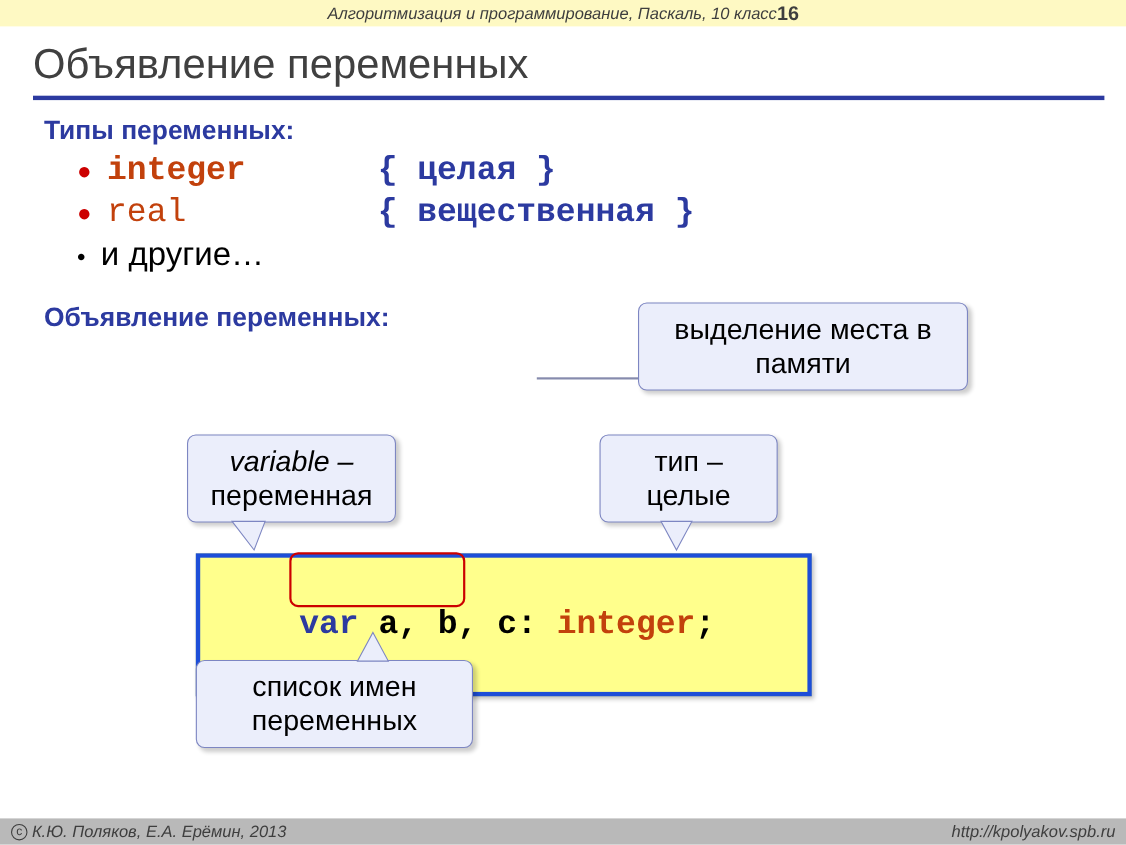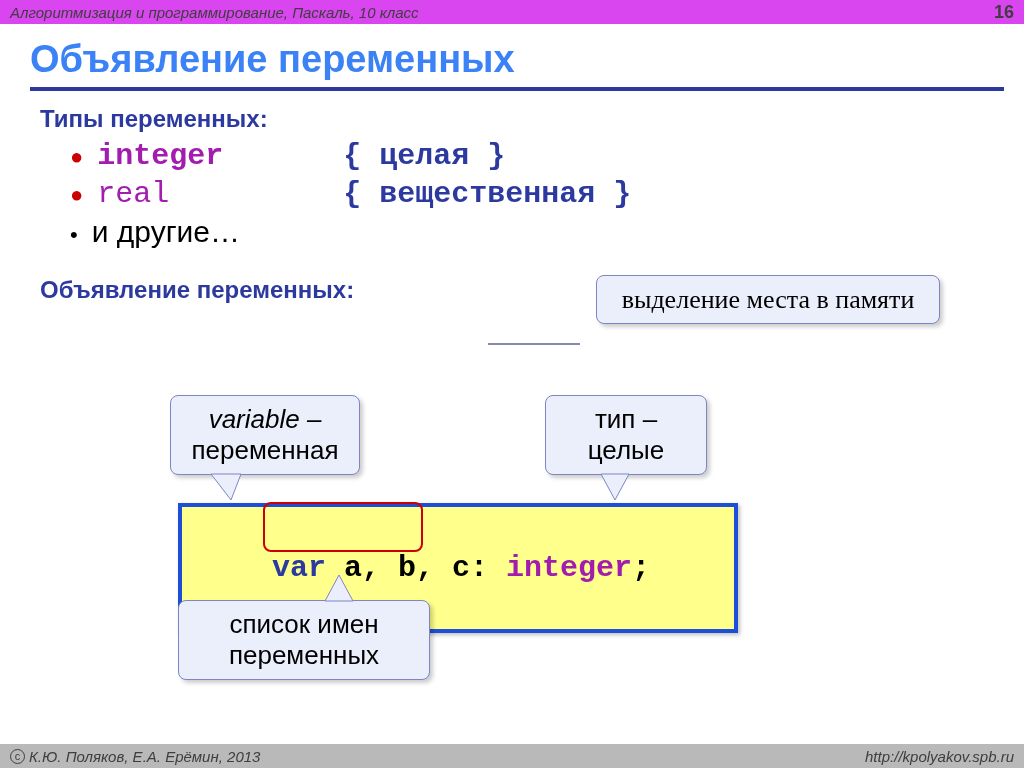--- a/index.html
+++ b/index.html
@@ -1,32 +1,32 @@
 <!DOCTYPE html>
 <html><head>
 <meta charset="utf-8">
 <style>
   * { box-sizing: border-box; margin: 0; padding: 0; }
   html, body { width: 1024px; height: 768px; font-family: Arial, sans-serif; background: #fff; overflow: hidden; }
   .slide { position: relative; width: 1024px; height: 768px; }
-  .top-bar   { position: absolute; top: 0; left: 0; right: 0; height: 24px; background: #d946ef; color: #3e3e3e; display: flex; justify-content: space-between; align-items: center; padding: 0 10px; font-size: 15px; }
+  .top-bar   { position: absolute; top: 0; left: 0; right: 0; height: 24px; background: #fef9c3; color: #3e3e3e; display: flex; justify-content: center; align-items: center; padding: 0 10px; font-size: 15px; }
   .bot-bar   { position: absolute; bottom: 0; left: 0; right: 0; height: 24px; background: #B9B9B9; color: #3e3e3e; display: flex; justify-content: space-between; align-items: center; padding: 0 10px; font-size: 15px; }
   .pagenum   { font-weight: bold; font-size: 18px; }
   .copy      { display: flex; align-items: center; gap: 4px; }
   .copy-sym  { display: inline-block; width: 15px; height: 15px; border: 1px solid #3e3e3e; border-radius: 50%; font-size: 11px; line-height: 13px; text-align: center; }
 
   .content { position: absolute; inset: 24px 20px 24px 30px; }
-  .title   { font-size: 38px; font-weight: bold; color: #3b82f6; border-bottom: 4px solid #2c3aa0; padding: 14px 0 6px; }
+  .title   { font-size: 38px; font-weight: normal; color: #404040; border-bottom: 4px solid #2c3aa0; padding: 14px 0 6px; }
   .sect    { font-size: 24px; font-weight: bold; color: #2c3aa0; margin-top: 14px; }
   .types-list { margin: 6px 0 0 40px; }
   .li { display: flex; align-items: baseline; margin: 4px 0; font-size: 30px; }
   .bullet-red { color: #cc0000; font-size: 22px; margin-right: 14px; line-height: 30px; }
   .bullet-blk { color: #000; font-size: 22px; margin-right: 14px; line-height: 30px; }
   .mono { font-family: "Courier New", monospace; }
-  .kw-red  { color: #a21caf; }
+  .kw-red  { color: #c2410c; }
   .kw-blue { color: #2c3aa0; }
   .kw-blk  { color: #000; }
   .gap { display: inline-block; width: 120px; }
 
   
   .callout { position: absolute; background: #ebeefb; border: 1px solid #7d86c2; border-radius: 8px; box-shadow: 3px 3px 4px rgba(0,0,0,0.2); padding: 8px 18px; font-size: 26px; color: #000; text-align: center; line-height: 1.2; }
   .callout svg.tail { position: absolute; overflow: visible; }
   .tail path { fill: #ebeefb; stroke: #7d86c2; stroke-width: 1; }
 
   
@@ -66,21 +66,21 @@
       </div>
       <div class="li">
         <span class="bullet-blk">•</span>
         <span>и другие…</span>
       </div>
     </div>
 
     <div class="sect" style="margin-left:10px; margin-top:26px;">Объявление переменных:</div>
   </div>
 
-  <div class="callout" style="top:275px; left:596px; width:344px;font-family:Liberation Serif, serif;">
+  <div class="callout" style="top:275px; left:580px; width:300px;">
     <span>выделение места в памяти</span>
   </div>
 
   <div class="connector" style="top:343px; left:488px; width:92px;"></div>
 
   <div class="callout" style="top:395px; left:170px; width:190px; font-style:italic;">
     <span style="font-style:italic">variable – <span style="font-style:normal">переменная</span></span>
     <svg class="tail" style="left:40px; bottom:-28px;" width="40" height="30">
         <path class="tail" d="M0 2 L20 28 L30 2 Z" fill="#ebeefb" stroke="#7d86c2"></path>
       </svg>

